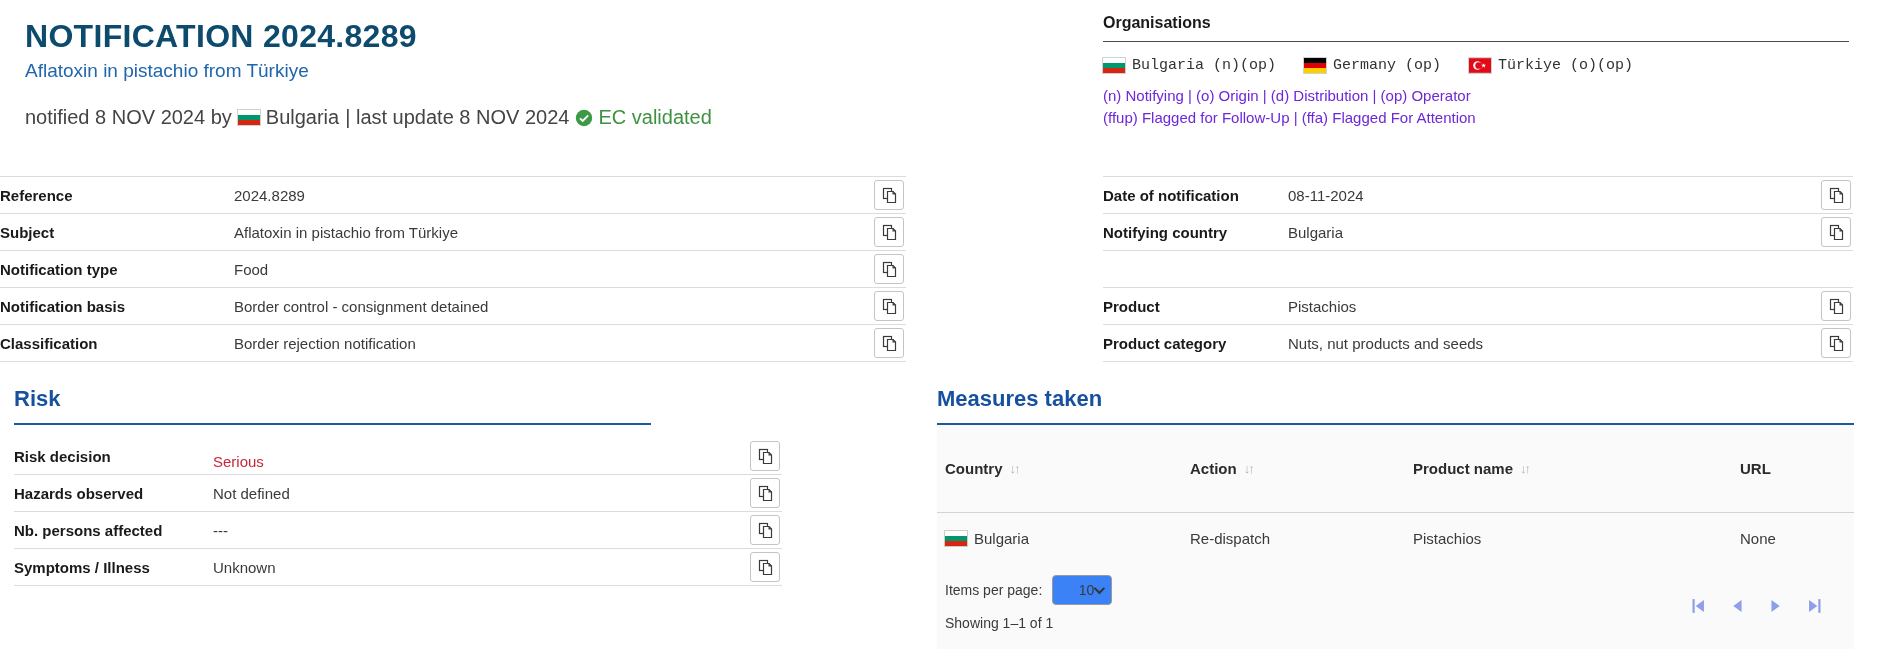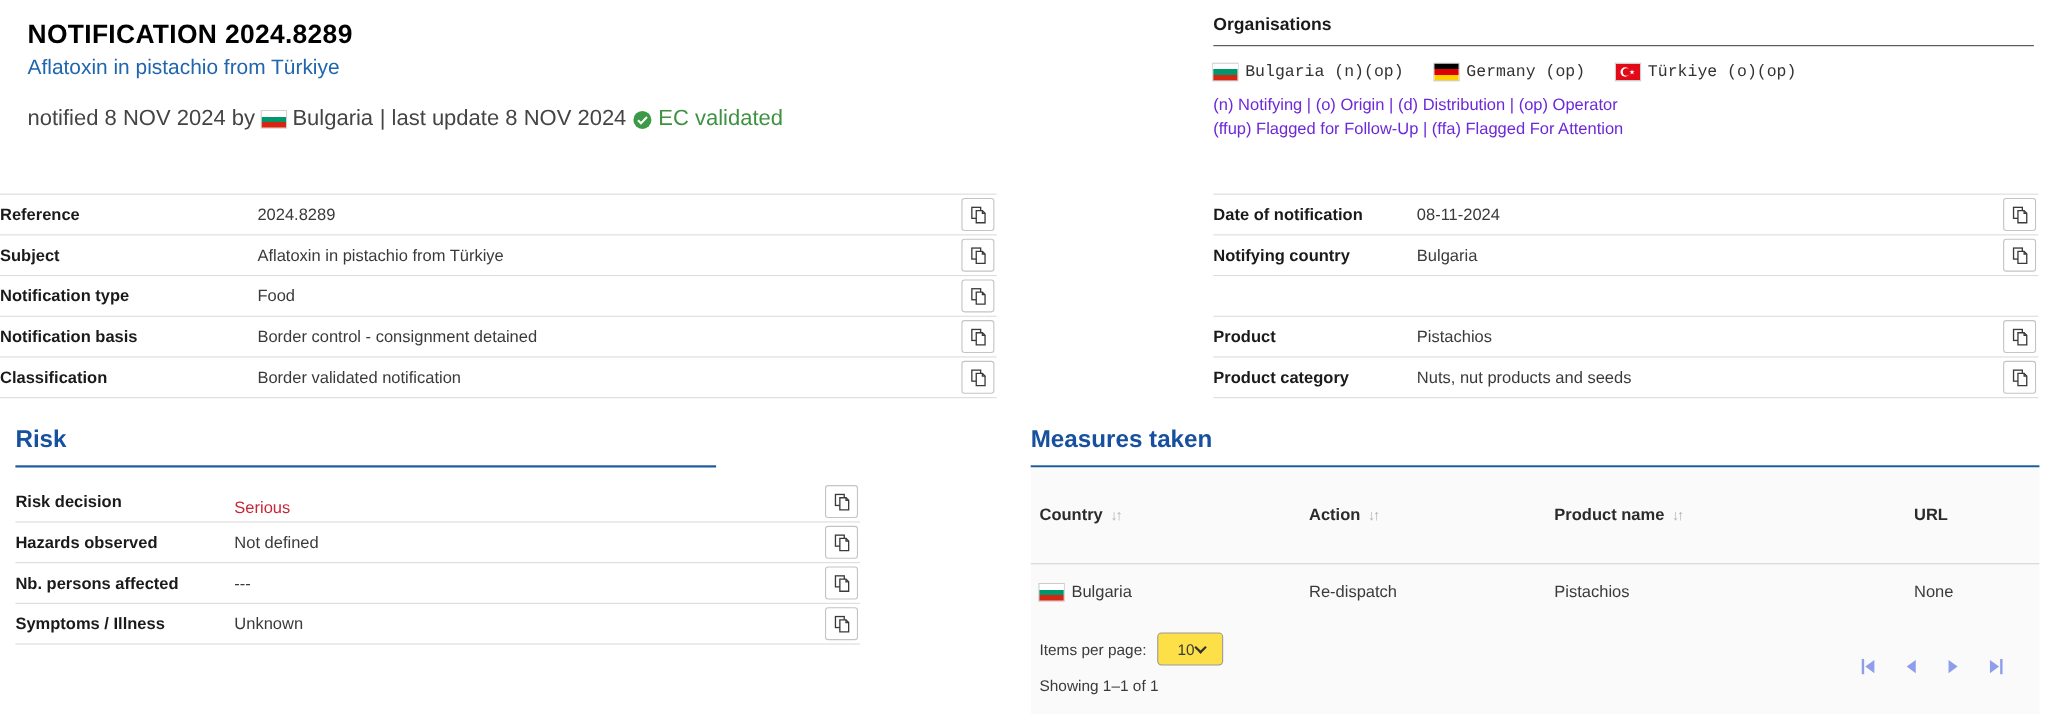--- a/index.html
+++ b/index.html
@@ -6,21 +6,21 @@
   html,body { margin:0; padding:0; }
   body {
     width:1878px; height:649px; overflow:hidden;
     background:#fff; color:#333;
     font-family:"Liberation Sans", sans-serif;
   }
   .page { position:relative; width:1878px; height:649px; }
 
   
   .header-left { position:absolute; left:25px; top:18px; }
-  .title { font-size:24px; font-weight:bold; color:#000000; letter-spacing:.3px; }
+  .title { font-size:32px; font-weight:bold; color:#0c4a6e; letter-spacing:.3px; }
   .subtitle { font-size:19px; color:#2066ae; margin-top:5px; }
   .meta { margin-top:24px; font-size:20px; color:#444; display:flex; align-items:center; gap:6px; white-space:nowrap; }
   .validated { color:#3f9142; display:flex; align-items:center; gap:5px; }
 
   
   .header-right { position:absolute; left:1103px; top:14px; width:746px; }
   .org-title { font-size:16px; font-weight:bold; color:#1a1a1a; padding-bottom:9px; border-bottom:1px solid #4a4a4a; }
   .org-items { display:flex; gap:28px; margin-top:15px; font-size:15px; color:#333; align-items:center;font-family:Liberation Mono, monospace; }
   .org-item { display:flex; align-items:center; gap:7px; }
   .legend { margin-top:11px; font-size:15px; color:#6d28d9; line-height:22px; }
@@ -56,22 +56,22 @@
   .m-header { display:flex; align-items:center; height:88px; border-bottom:1px solid #d4d4d4; padding-left:8px; }
   .m-col { font-size:15px; font-weight:bold; color:#2b2b2b; display:flex; align-items:center; gap:7px; }
   .m-c1 { width:245px; } .m-c2 { width:223px; } .m-c3 { width:327px; } .m-c4 { flex:1; }
   .sort { font-size:13px; color:#b3b3b3; letter-spacing:-2px; font-weight:normal; }
   .m-row { display:flex; align-items:center; height:50px; padding-left:8px; font-size:15px; color:#3a3a3a; }
   .m-cell { display:flex; align-items:center; gap:7px; }
 
   .m-paginator { display:flex; justify-content:space-between; padding:12px 28px 0 8px; }
   .pg-left { font-size:14px; color:#3a3a3a; }
   .pg-row1 { display:flex; align-items:center; gap:10px; }
-  .select-box { width:60px; height:30px; border:1px solid #9a9a9a; border-radius:4px; background:#fde047;
-                display:inline-flex; align-items:center; justify-content:center; padding:0 9px; cursor:pointer; }
+  .select-box { width:60px; height:30px; border:1px solid #9a9a9a; border-radius:4px; background:#3b82f6;
+                display:inline-flex; align-items:center; justify-content:flex-end; padding:0 9px; cursor:pointer; }
   .select-box .chev { width:8px; height:8px; border-right:2px solid #333; border-bottom:2px solid #333;
                       transform:rotate(45deg) translateY(-2px); }
   .pg-range { margin-top:10px; }
   .pg-icons { display:flex; align-items:center; gap:17px; margin-top:6px; }
   .pg-btn { background:none; border:none; padding:0; cursor:pointer; line-height:0; }
   .pg-btn svg { fill:#8f9eea; }
 </style>
 </head>
 <body>
 
@@ -164,21 +164,21 @@
       <button class="copy-btn">
           <svg width="15" height="17" viewBox="0 0 15 17">
             <rect x="1.5" y="1.5" width="8" height="10" fill="#fff" stroke="#3a3a3a" stroke-width="1.2"></rect>
             <path d="M5.5 4.5h5.6l2.4 2.4v8.6H5.5z" fill="#fff" stroke="#3a3a3a" stroke-width="1.2"></path>
             <path d="M11.1 4.5v2.4h2.4" fill="none" stroke="#3a3a3a" stroke-width="1.2"></path>
           </svg>
         </button>
     </div>
     <div class="detail-row">
       <span class="d-label">Classification</span>
-      <span class="d-value">Border validated notification</span>
+      <span class="d-value">Border rejection notification</span>
       <button class="copy-btn">
           <svg width="15" height="17" viewBox="0 0 15 17">
             <rect x="1.5" y="1.5" width="8" height="10" fill="#fff" stroke="#3a3a3a" stroke-width="1.2"></rect>
             <path d="M5.5 4.5h5.6l2.4 2.4v8.6H5.5z" fill="#fff" stroke="#3a3a3a" stroke-width="1.2"></path>
             <path d="M11.1 4.5v2.4h2.4" fill="none" stroke="#3a3a3a" stroke-width="1.2"></path>
           </svg>
         </button>
     </div>
   </div>
 

